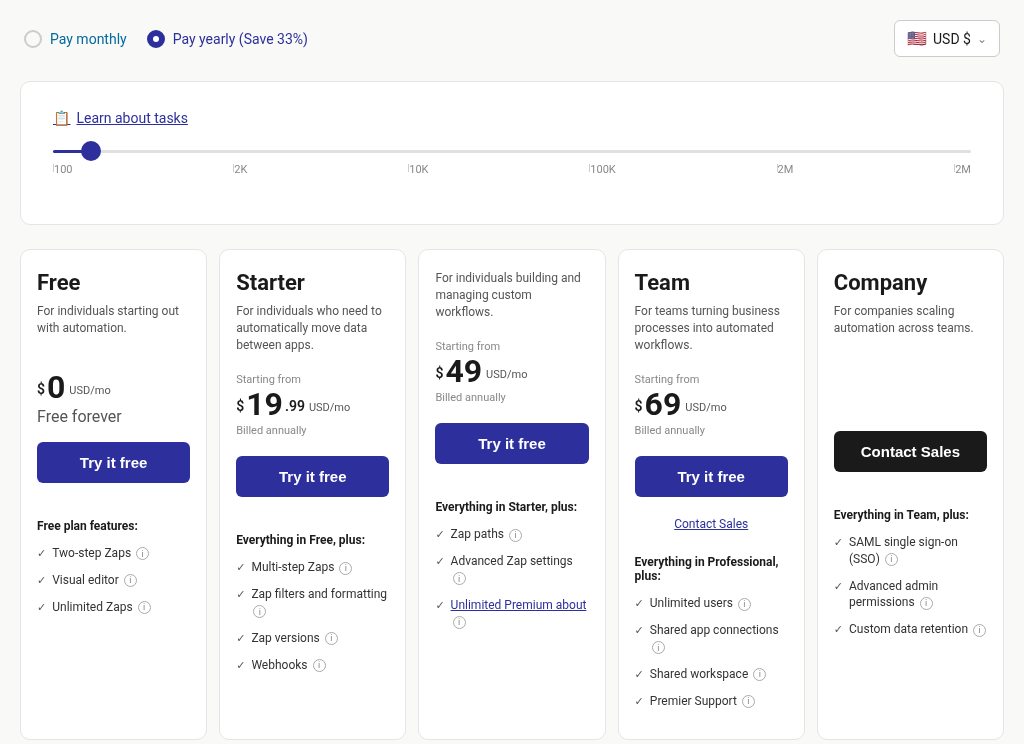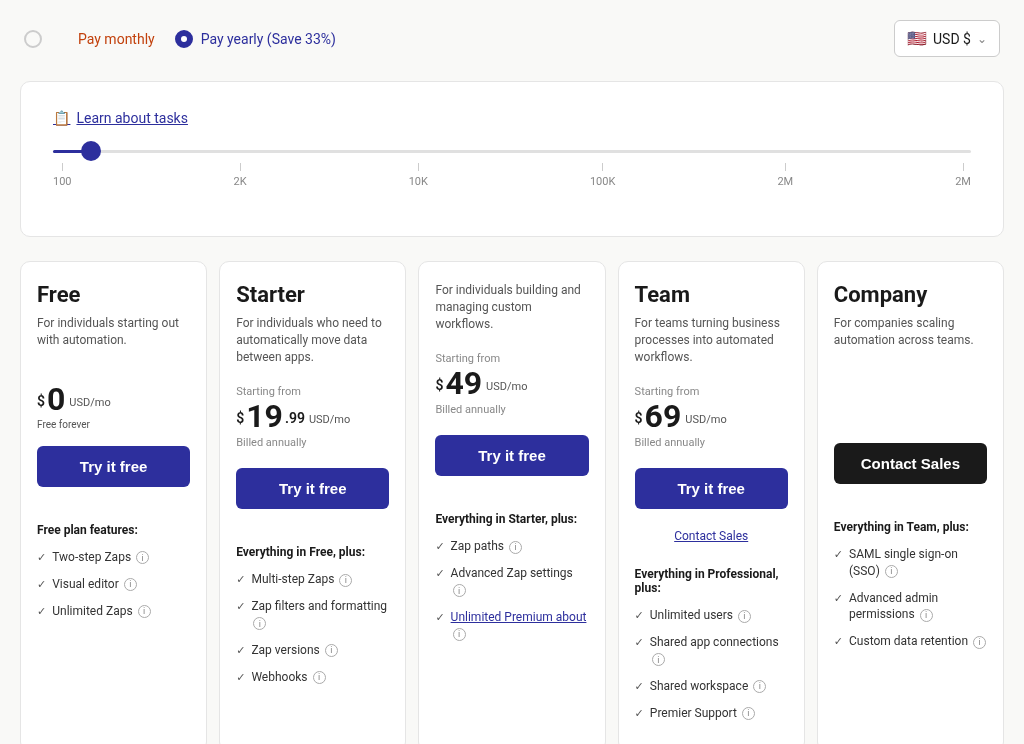--- a/index.html
+++ b/index.html
@@ -43,21 +43,21 @@
       border-color: #2d2f9d;
       background: #2d2f9d;
     }
     .radio-circle.selected::after {
       content: '';
       width: 6px;
       height: 6px;
       border-radius: 50%;
       background: white;
     }
-    .radio-label-monthly { color: #c2410c; margin-left: 28px; }
+    .radio-label-monthly { color: #0369a1; }
     .radio-label-yearly { color: #2d2f9d; font-weight: 400; }
 
     .currency-select {
       display: flex;
       align-items: center;
       gap: 6px;
       border: 1px solid #ccc;
       border-radius: 6px;
       padding: 8px 12px;
       background: white;
@@ -123,21 +123,21 @@
       left: 3%;
       cursor: pointer;
     }
     .slider-ticks {
       display: flex;
       justify-content: space-between;
       margin-top: 4px;
     }
     .tick-mark {
       display: flex;
-      flex-direction: column;
+      flex-direction: row;
       align-items: center;
       position: relative;
     }
     .tick-line {
       width: 1px;
       height: 8px;
       background: #ccc;
       margin-bottom: 4px;
     }
     .tick-label {
@@ -205,21 +205,21 @@
       margin-bottom: 6px;
       margin-left: 2px;
     }
     .billed-note {
       font-size: 11px;
       color: #888;
       margin-bottom: 16px;
       min-height: 16px;
     }
     .free-forever {
-      font-size: 10px;
+      font-size: 16px;
       color: #555;
       margin-bottom: 16px;
     }
 
     .cta-button {
       width: 100%;
       padding: 12px;
       border-radius: 6px;
       border: none;
       background: #2d2f9d;

